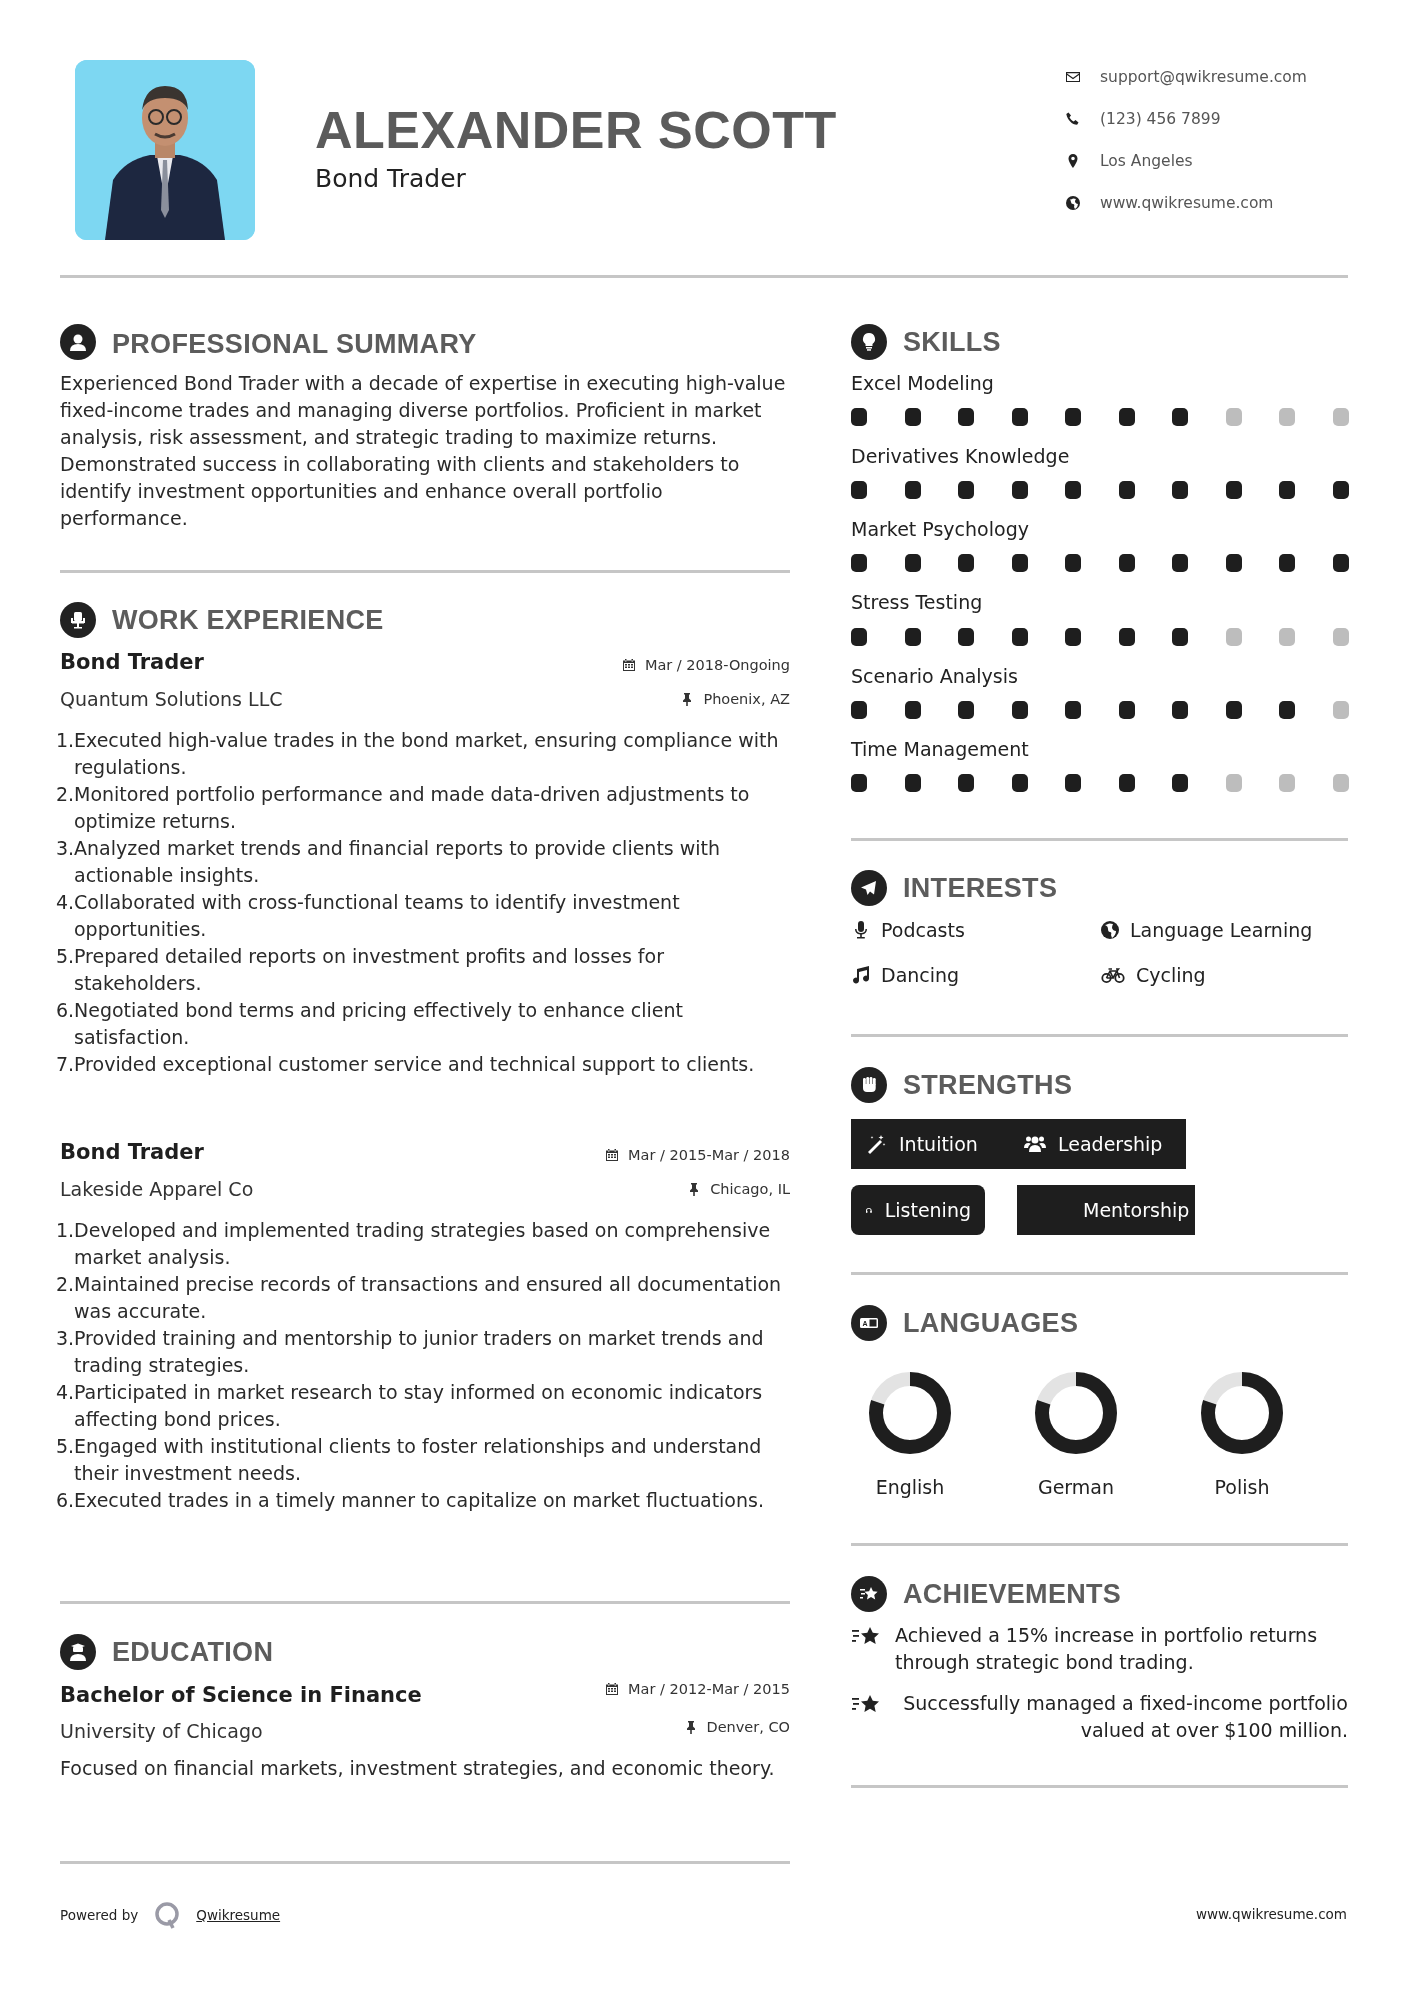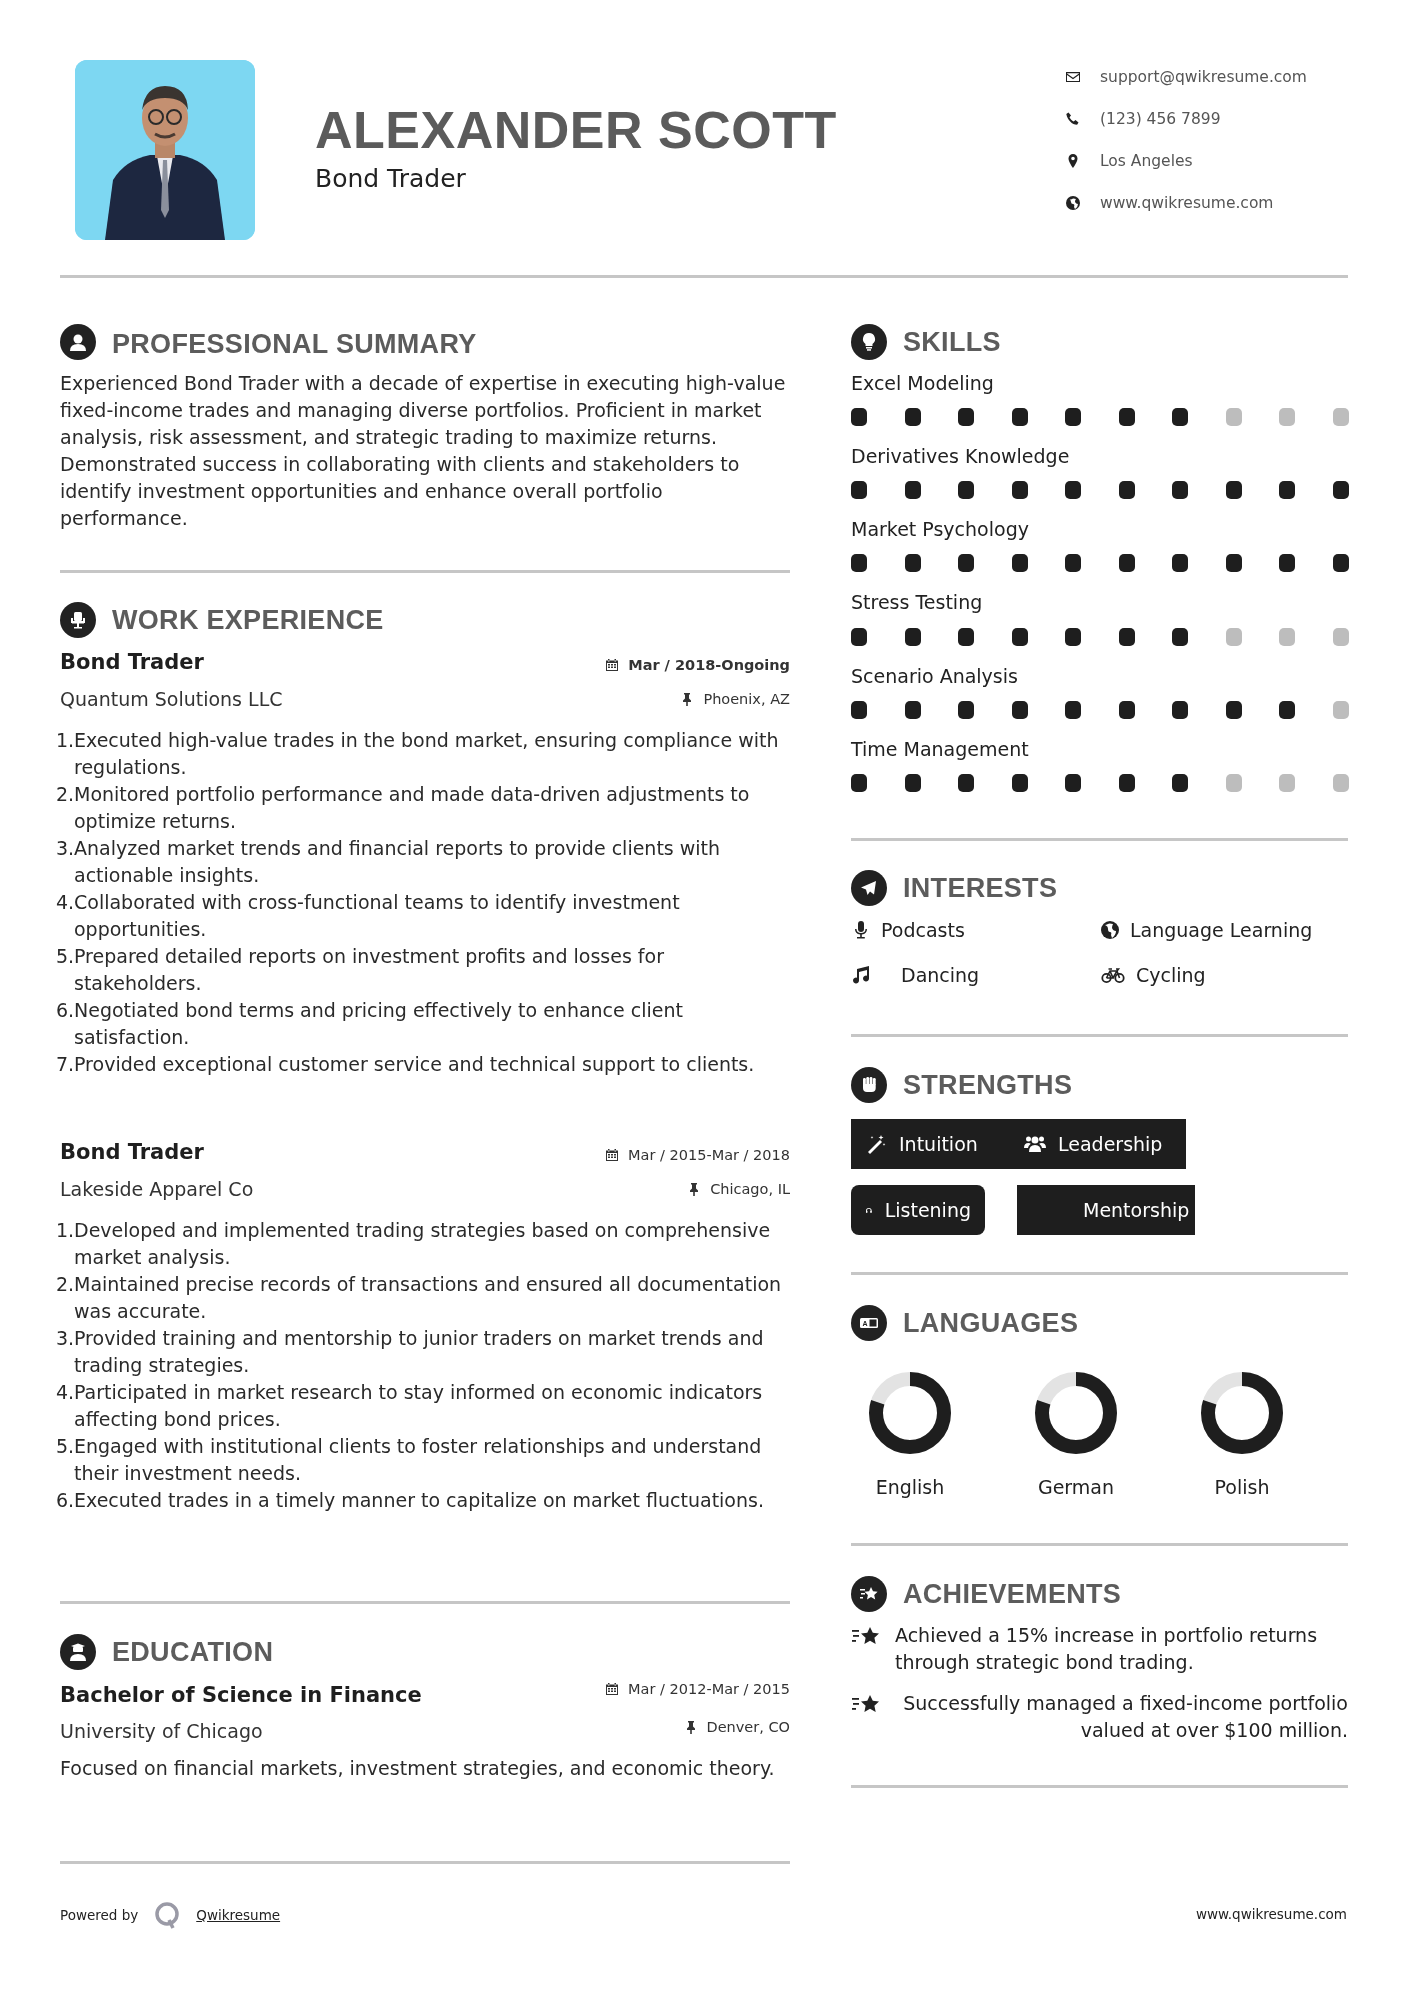--- a/index.html
+++ b/index.html
@@ -147,21 +147,21 @@
           <rect x="16" y="9" width="2" height="5"></rect>
           <rect x="5" y="12" width="12" height="2.5"></rect>
           <rect x="10" y="14" width="2" height="4"></rect>
           <rect x="7" y="18" width="8" height="1.5"></rect>
         </svg>
     </span>
     <span class="sec-title">WORK EXPERIENCE</span>
   </div>
 
   <div class="job-title" style="left:60px; top:650px;">Bond Trader</div>
-  <div class="meta" style="right:617px; top:657px;font-weight:bold;">
+  <div class="meta" style="right:617px; top:657px;">
     <svg viewBox="0 0 14 14">
         <path d="M1 2.5h12V13H1z M2 5v7h10V5z M3 1h1.5v2.5H3z M9.5 1H11v2.5H9.5z M3 6h2v1.5H3z M6 6h2v1.5H6z M9 6h2v1.5H9z M3 8.5h2V10H3z M6 8.5h2V10H6z M9 8.5h2V10H9z" fill-rule="evenodd"></path>
       </svg>
     <span>Mar / 2018-Ongoing</span>
   </div>
   <div class="job-company" style="left:60px; top:688px;">Quantum Solutions LLC</div>
   <div class="meta" style="right:617px; top:691px;">
     <svg viewBox="0 0 14 14">
         <path d="M4 1h6v1.5H9v4l2 2V10H7.8v4h-1.6v-4H3V8.5l2-2v-4H4z"></path>
       </svg>
@@ -382,21 +382,21 @@
       </svg>
     <span>Podcasts</span>
   </div>
   <div class="interest" style="left:1100px; top:919px;">
     <svg viewBox="0 0 20 20">
         <circle cx="10" cy="10" r="9"></circle>
         <path d="M5 5q3 1 3 4t2 3 1 3l1 3q4-3 4-7-3 0-4-3 0-2 1-4-4-1-5 0-2 1-3 1z" fill="#fff"></path>
       </svg>
     <span>Language Learning</span>
   </div>
-  <div class="interest" style="left:851px; top:964px;gap:20px;">
+  <div class="interest" style="left:851px; top:964px;">
     <svg viewBox="0 0 20 20">
         <path d="M6 4l12-3v12.5a3 3 0 1 1-2-2.8V5L8 7v8.5a3 3 0 1 1-2-2.8z"></path>
       </svg>
     <span>Dancing</span>
   </div>
   <div class="interest" style="left:1100px; top:964px;">
     <svg viewBox="0 0 24 20" style="width:26px">
         <circle cx="5.5" cy="13" r="4.2" fill="none" stroke="#222" stroke-width="1.8"></circle>
         <circle cx="18.5" cy="13" r="4.2" fill="none" stroke="#222" stroke-width="1.8"></circle>
         <path d="M5.5 13L9 6h7l2.5 7M9 6l3 7h-6.5M12 13l4-7M7.5 4h3.5M15 4h2.5l-1.5 2" fill="none" stroke="#222" stroke-width="1.6"></path>

